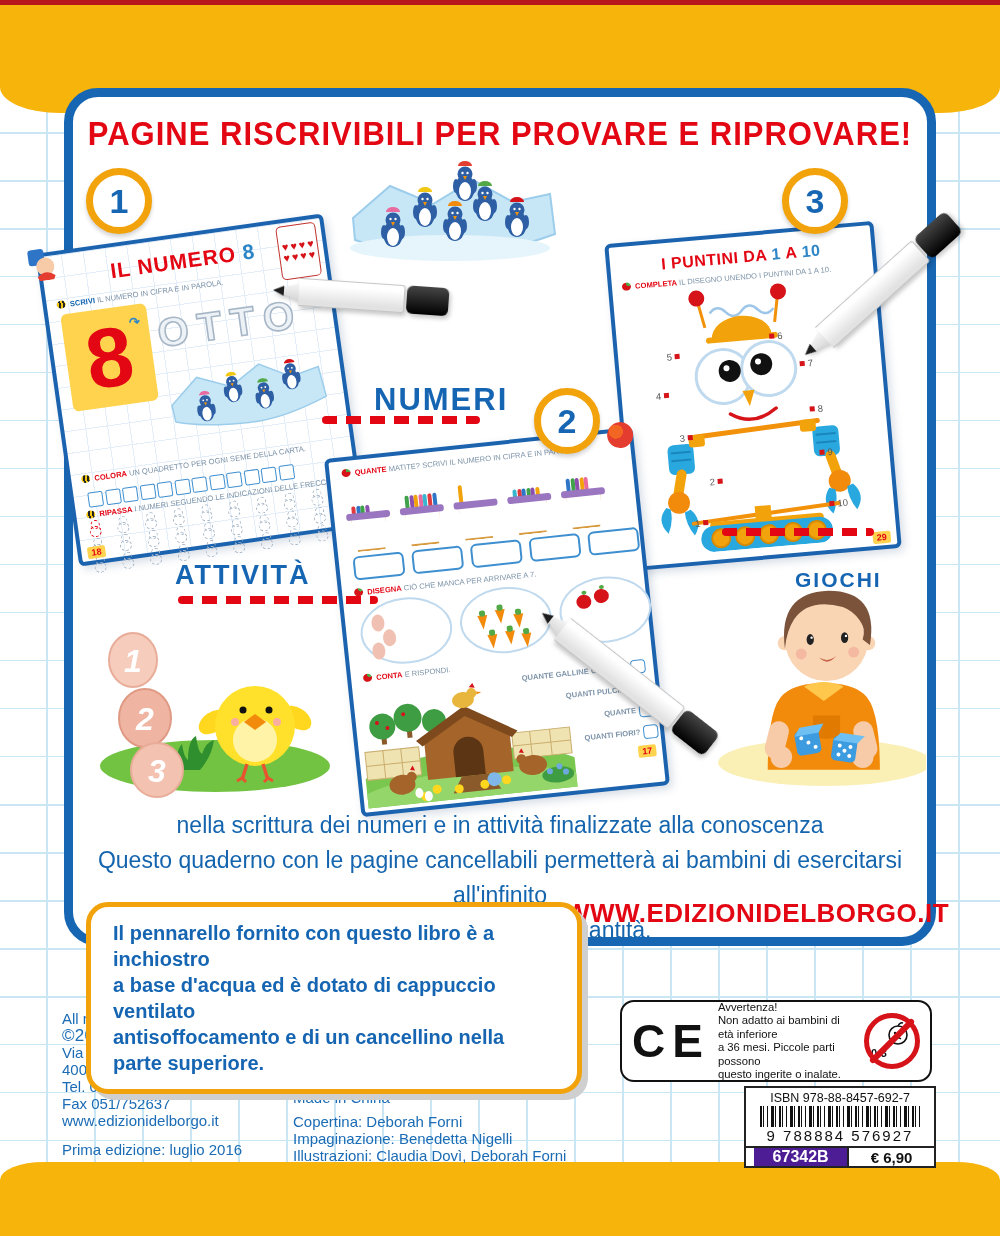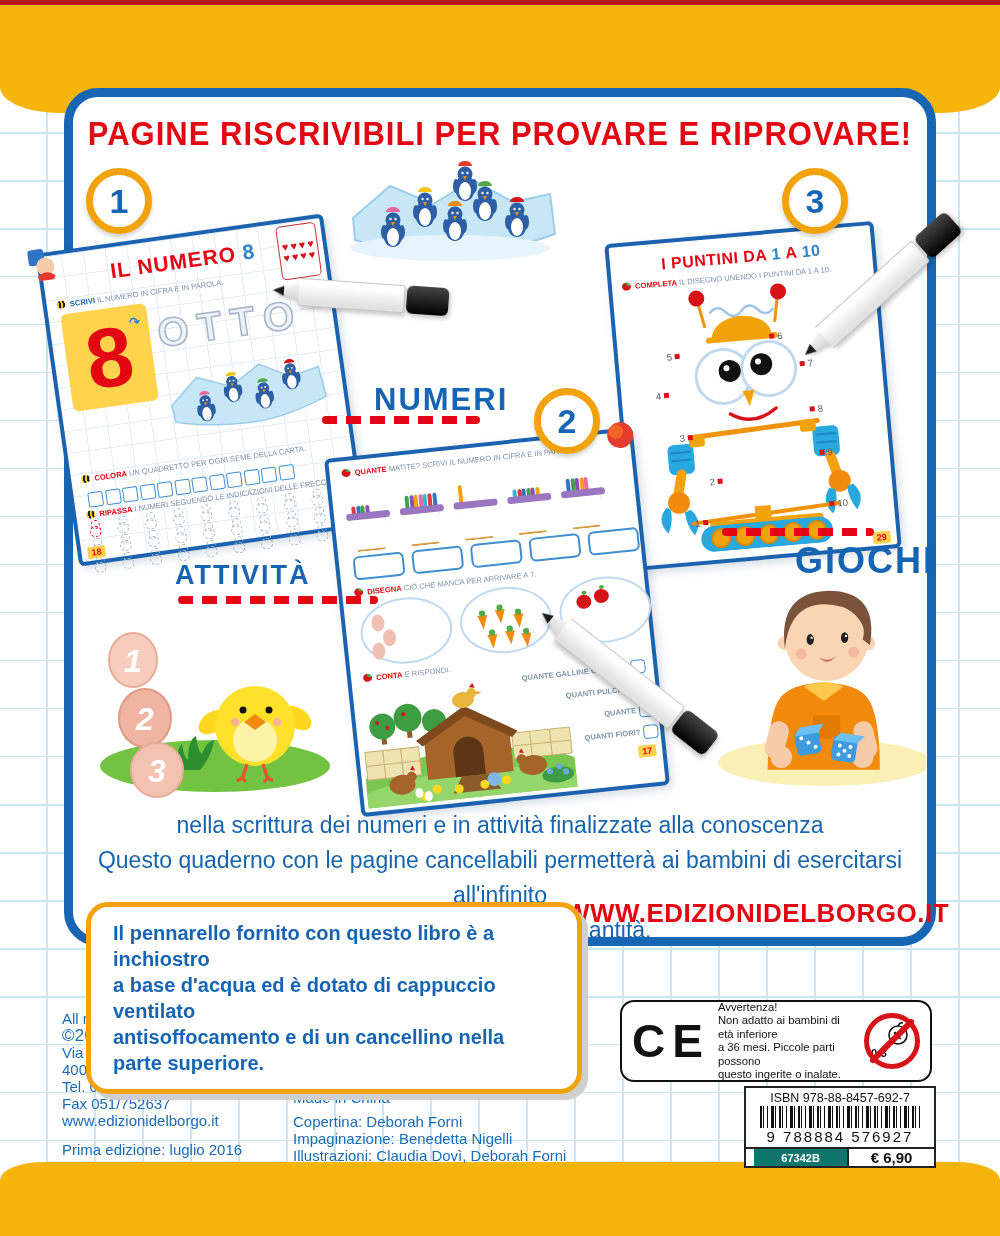--- a/index.html
+++ b/index.html
@@ -132,21 +132,21 @@
     transform:rotate(-45deg);border-radius:3px;}
   .age .lbl{position:absolute;left:7px;bottom:10px;font-size:11px;font-weight:bold;color:#111;}
   .bc-box{position:absolute;left:744px;top:1086px;width:192px;height:82px;background:#fff;
     border:2px solid #222;z-index:6;display:flex;flex-direction:column;box-sizing:border-box;}
   .bc-isbn{text-align:center;font-size:12.5px;color:#111;padding-top:3px;}
   .bc-bars{height:28px;margin:1px 14px 0;
     background:repeating-linear-gradient(90deg,#111 0 2px,#fff 2px 3px,#111 3px 4px,#fff 4px 7px,
       #111 7px 8px,#fff 8px 11px,#111 11px 14px,#fff 14px 15px,#111 15px 16px,#fff 16px 19px);}
   .bc-digits{text-align:center;font-size:15px;letter-spacing:2px;color:#111;}
   .bc-foot{display:flex;border-top:2px solid #222;margin-top:2px;flex:1;}
-  .bc-code{flex:1.1;background:#0f766e;color:#fff;font-weight:bold;font-size:11px;
+  .bc-code{flex:1.1;background:#4c1d95;color:#fff;font-weight:bold;font-size:16px;
     display:flex;align-items:center;justify-content:center;margin-left:8px;}
   .bc-price{flex:1;display:flex;align-items:center;justify-content:center;
     font-weight:bold;font-size:15px;color:#111;border-left:2px solid #222;}
   .illus{position:absolute;}
 </style>
 </head>
 <body>
 
 <div id="stage">
   <div class="band-top"></div>
@@ -548,21 +548,21 @@
         <ellipse cx="61" cy="112" rx="4" ry="5" fill="#fff"></ellipse>
     </svg>
     <div class="ptab" style="right:6px;bottom:26px;">17</div>
   </div>
 
   <div class="sec-label" style="left:374px;top:382px;font-size:31px;">NUMERI</div>
   <div class="dash" style="left:322px;top:416px;width:158px;"></div>
   <div class="sec-label" style="left:175px;top:560px;font-size:27px;">ATTIVITÀ</div>
   <div class="dash" style="left:178px;top:596px;width:200px;"></div>
   <div class="dash" style="left:722px;top:528px;width:152px;"></div>
-  <div class="sec-label" style="left:795px;top:540px;font-size:36px;">GIOCHI</div>
+  <div class="sec-label" style="left:795px;top:568px;font-size:21px;">GIOCHI</div>
 
   <svg class="illus" style="left:85px;top:608px;z-index:4;" width="250" height="190" viewBox="0 0 250 190">
     <ellipse cx="130" cy="158" rx="115" ry="26" fill="#72C341"></ellipse>
     <path d="M95,162 q-6,-18 2,-26 q2,14 6,16 q0,-20 8,-24 q2,16 6,18 q4,-12 12,-14 q-2,16 -14,30 z" fill="#2F8F2F"></path>
     <ellipse cx="48" cy="52" rx="24" ry="27" fill="#F6CDBD" stroke="#E8AC98" stroke-width="2"></ellipse>
     <ellipse cx="60" cy="110" rx="26" ry="29" fill="#EFB5A2" stroke="#E09A84" stroke-width="2"></ellipse>
     <ellipse cx="72" cy="162" rx="26" ry="27" fill="#F3C2B0" stroke="#E8AC98" stroke-width="2"></ellipse>
     <text x="48" y="64" text-anchor="middle" font-size="32" font-weight="bold" fill="#fff" font-style="italic">1</text>
     <text x="60" y="122" text-anchor="middle" font-size="32" font-weight="bold" fill="#fff" font-style="italic">2</text>
     <text x="72" y="174" text-anchor="middle" font-size="32" font-weight="bold" fill="#fff" font-style="italic">3</text>

